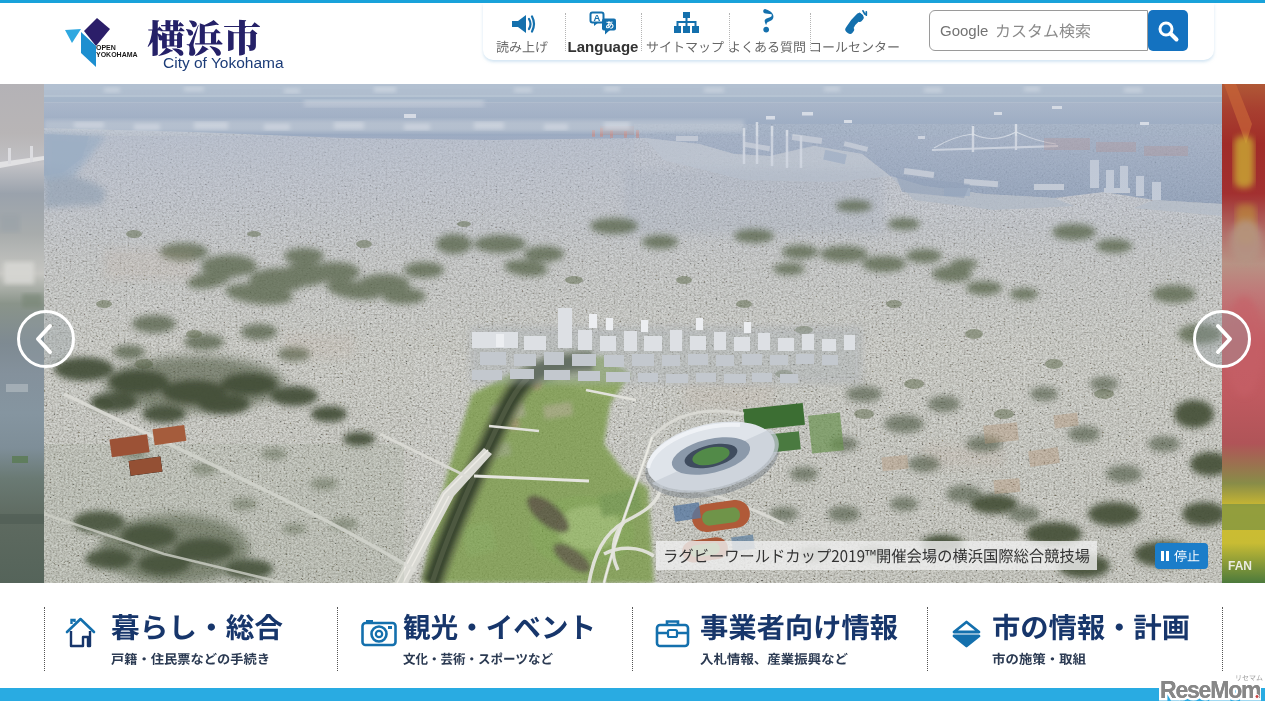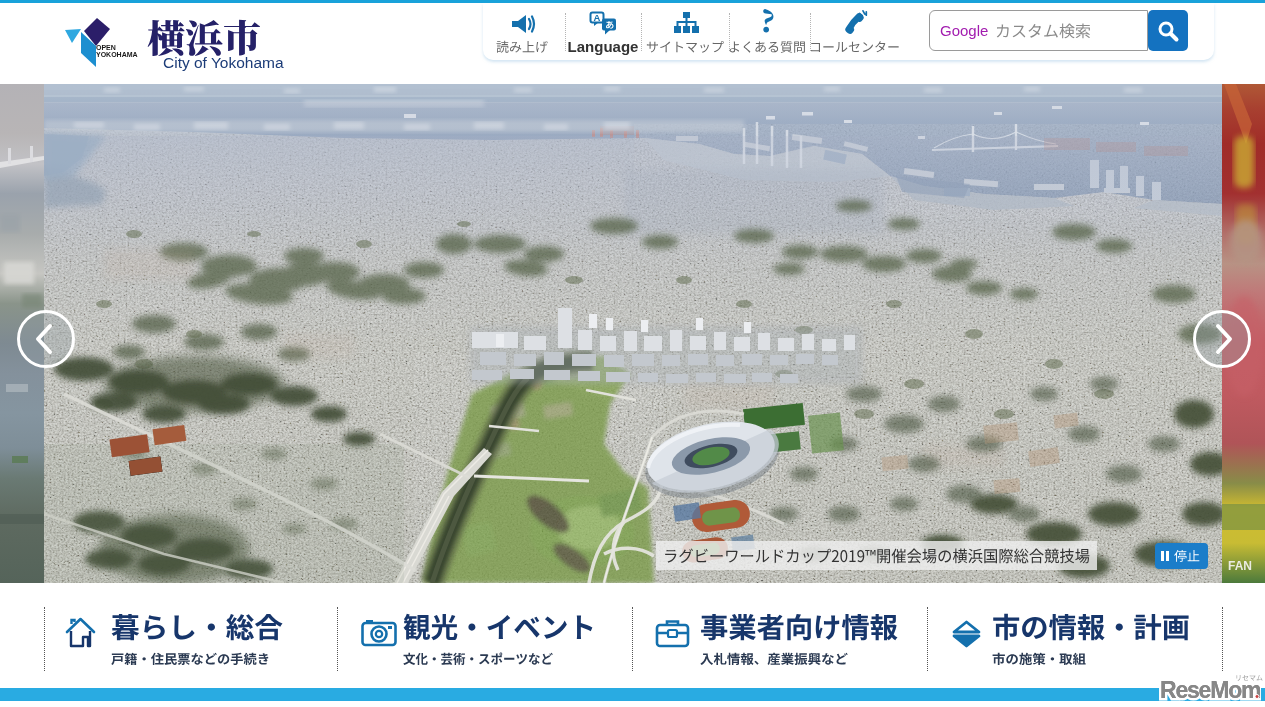--- a/index.html
+++ b/index.html
@@ -6,21 +6,21 @@
 .logomark{position:absolute;left:64px;top:9px;}
 .oy{position:absolute;left:96px;top:41px;color:#1a1a1a;font-size:7px;font-weight:bold;line-height:7px;letter-spacing:0;}
 .sitename{position:absolute;left:147px;top:9px;}
 .sitename .en{font-size:15.5px;color:#1c3c78;margin-top:-11px;margin-left:16px;}
 .topnav{position:absolute;left:483px;top:0;width:731px;height:57px;background:#fff;border-radius:0 0 10px 10px;box-shadow:0 2px 3px rgba(170,205,232,.5);}
 .tn-item{position:absolute;top:6px;display:flex;flex-direction:column;align-items:center;}
 .tn-item .ic{height:26px;display:flex;align-items:flex-end;justify-content:center;}
 .tn-item .lb{margin-top:3px;}
 .tn-sep{position:absolute;top:10px;height:38px;border-left:1px dotted #b5b5b5;}
 .searchbox{position:absolute;left:929px;top:7px;width:219px;height:41px;border:1px solid #9a9a9a;border-radius:6px 0 0 6px;background:#fff;display:flex;align-items:center;padding-left:10px;box-sizing:border-box;}
-.searchbox .g{color:#a21caf;font-size:15px;margin-right:7px;}
+.searchbox .g{color:#737373;font-size:15px;margin-right:7px;}
 .searchbtn{position:absolute;left:1148px;top:7px;width:40px;height:41px;background:#1472c0;border-radius:5px;display:flex;align-items:center;justify-content:center;}
 .hero{position:absolute;left:0;top:84px;width:1265px;height:499px;background:#84cc16;overflow:hidden;}
 .hero .main{position:absolute;left:44px;top:0;width:1178px;height:499px;}
 .strip-l{position:absolute;left:0;top:0;width:44px;height:499px;}
 .strip-r{position:absolute;left:1222px;top:0;width:43px;height:499px;}
 .arrow{position:absolute;top:226px;width:58px;height:58px;border:3px solid #fff;border-radius:50%;background:rgba(150,160,165,.35);box-sizing:border-box;}
 .caption{position:absolute;left:656px;top:457px;width:441px;height:29px;background:rgba(238,238,238,.82);display:flex;align-items:center;justify-content:center;}
 .stopbtn{position:absolute;left:1155px;top:459px;width:53px;height:26px;background:#1b7dc9;border-radius:4px;display:flex;align-items:center;justify-content:center;gap:5px;}
 .bnav{position:absolute;left:0;top:583px;width:1265px;height:105px;background:#fff;}
 .b-sep{position:absolute;top:24px;height:64px;border-left:1px dotted #555;}

